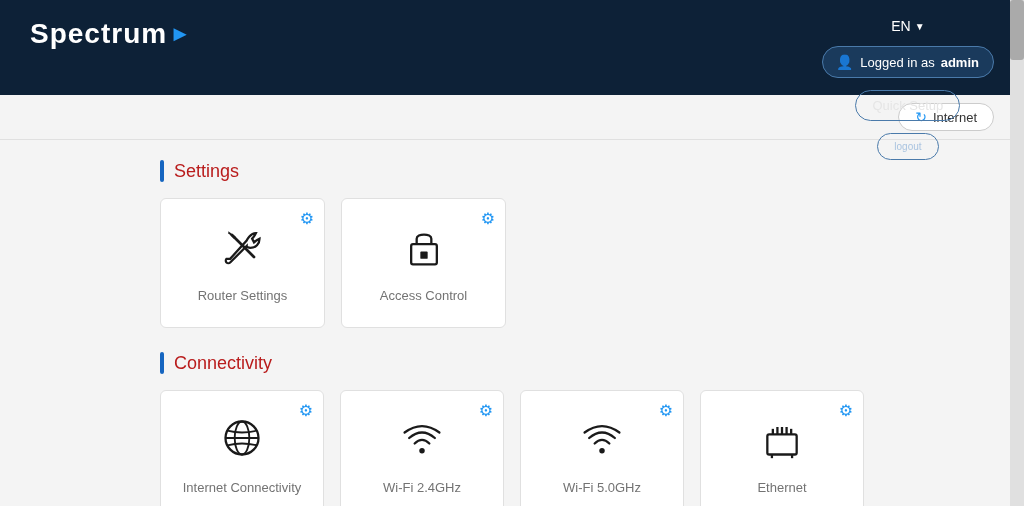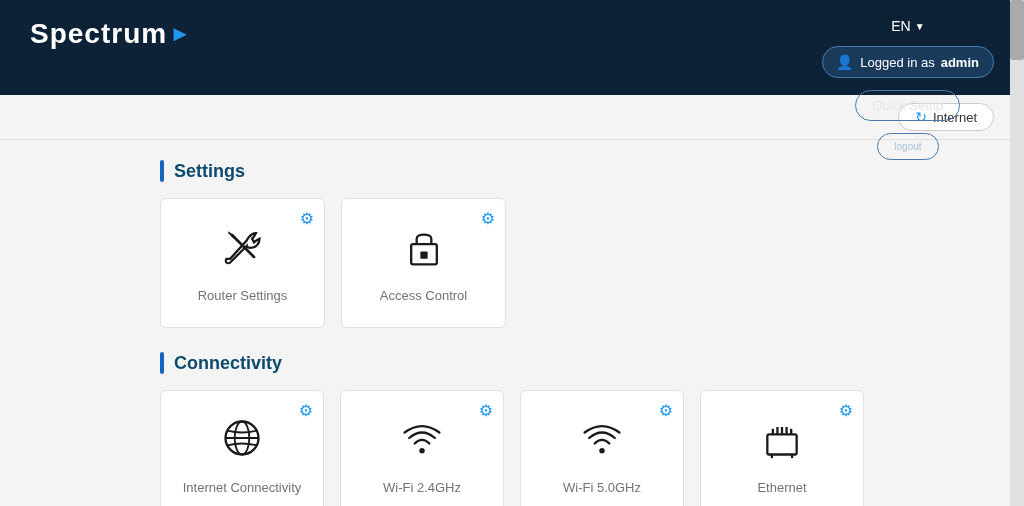--- a/index.html
+++ b/index.html
@@ -142,22 +142,22 @@
 
     .section-border {
       width: 4px;
       height: 22px;
       background: #1565C0;
       border-radius: 2px;
     }
 
     .section-title {
       font-size: 18px;
-      color: #0c4a6e;
-      font-weight: bold;
+      color: #b91c1c;
+      font-weight: normal;
     }
 
     .cards-row {
       display: flex;
       gap: 16px;
       margin-bottom: 24px;
     }
 
     .card {
       background: white;

